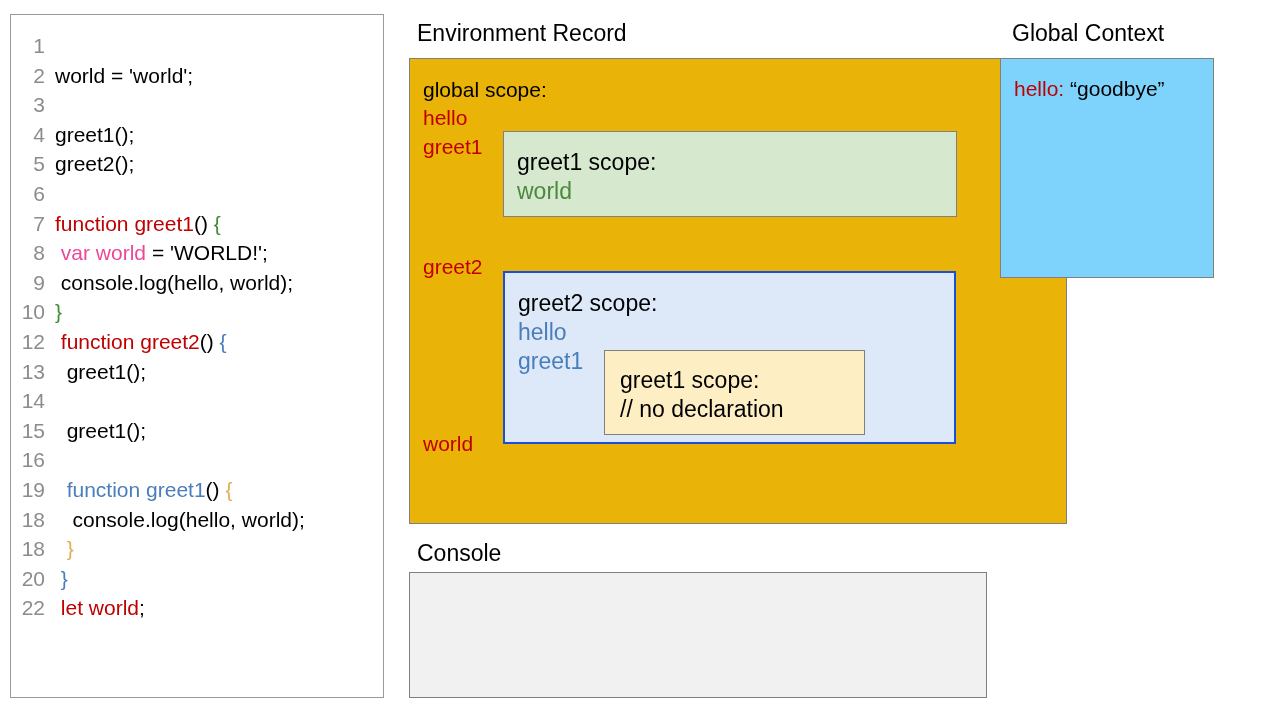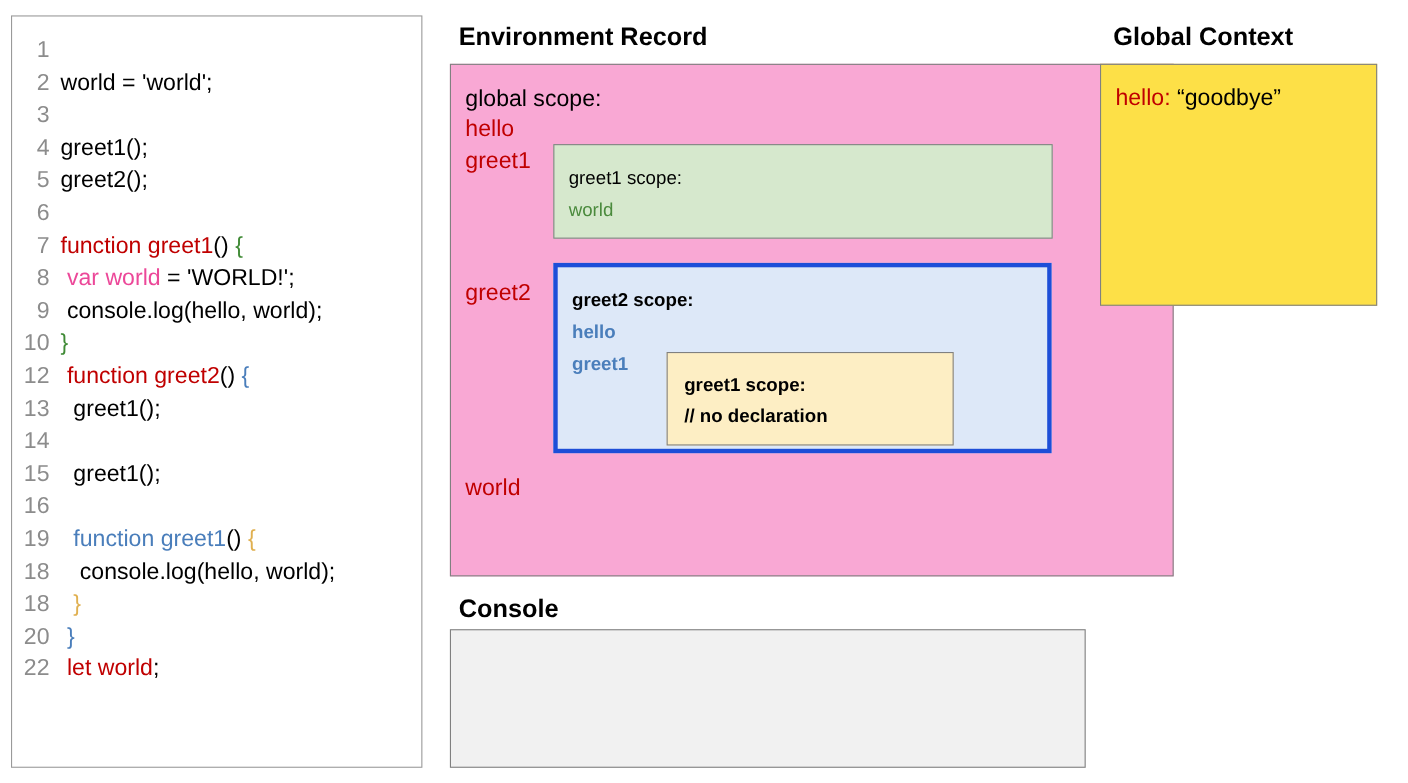--- a/index.html
+++ b/index.html
@@ -57,37 +57,37 @@
   .tok-blue  { color: #4a7ebb; }
   .tok-green { color: #ec4899; }
   .tok-orange{ color: #e0b050; }
   .tok-bluebrace { color: #4a7ebb; }
   .tok-greenbrace { color: #3f8a35; }
 
   
   .section-title {
     position: absolute;
     font-size: 23px;
-    font-weight: bold;
+    font-weight: normal;
     color: #000000;
     font-family: "Liberation Sans", sans-serif;
     white-space: nowrap;
   }
   #env-title { left: 417px; top: 20px; }
   #console-title { left: 417px; top: 540px; }
   #global-title { left: 1012px; top: 20px; }
 
   
   #env-box {
     position: absolute;
     left: 409px;
     top: 58px;
     width: 658px;
     height: 466px;
-    background: #f9a8d4;
+    background: #eab308;
     border: 1px solid #808080;
     box-sizing: border-box;
   }
   .scope-label {
     position: absolute;
     font-size: 21px;
     line-height: 28px;
     white-space: nowrap;
     font-family: "Liberation Sans", sans-serif;
   }
@@ -103,41 +103,40 @@
     top: 72px;
     width: 454px;
     height: 86px;
     background: #d6e8cd;
     border: 1px solid #808080;
     box-sizing: border-box;
   }
   #greet2-box {
     position: absolute;
     left: 93px;
-    top: 180px;
+    top: 212px;
     width: 453px;
     height: 173px;
     background: #dde8f8;
-    border: 4px solid #1d4ed8;
-    box-sizing: border-box;
-    font-weight: bold;
+    border: 2px solid #1d4ed8;
+    box-sizing: border-box;
   }
   #greet1-inner-box {
     position: absolute;
     left: 99px;
     top: 77px;
     width: 261px;
     height: 85px;
     background: #fdeec4;
     border: 1px solid #808080;
     box-sizing: border-box;
   }
   .box-line {
     position: absolute;
-    font-size: 17px;
+    font-size: 23px;
     line-height: 28px;
     white-space: nowrap;
     font-family: "Liberation Sans", sans-serif;
   }
   #greet1-scope-title { left: 13px; top: 16px; color: #000000; }
   #greet1-var-world   { left: 13px; top: 45px; color: #4a8a3c; }
 
   #greet2-scope-title { left: 13px; top: 16px; color: #000000; }
   #greet2-var-hello   { left: 13px; top: 45px; color: #4a7ebb; }
   #greet2-var-greet1  { left: 13px; top: 74px; color: #4a7ebb; }
@@ -155,23 +154,23 @@
     background: #f1f1f1;
     border: 1px solid #808080;
     box-sizing: border-box;
   }
 
   
   #global-box {
     position: absolute;
     left: 1000px;
     top: 58px;
-    width: 252px;
+    width: 214px;
     height: 220px;
-    background: #fde047;
+    background: #7dd3fc;
     border: 1px solid #808080;
     box-sizing: border-box;
   }
   #global-entry {
     position: absolute;
     left: 13px;
     top: 16px;
     font-size: 21px;
     line-height: 28px;
     white-space: nowrap;

